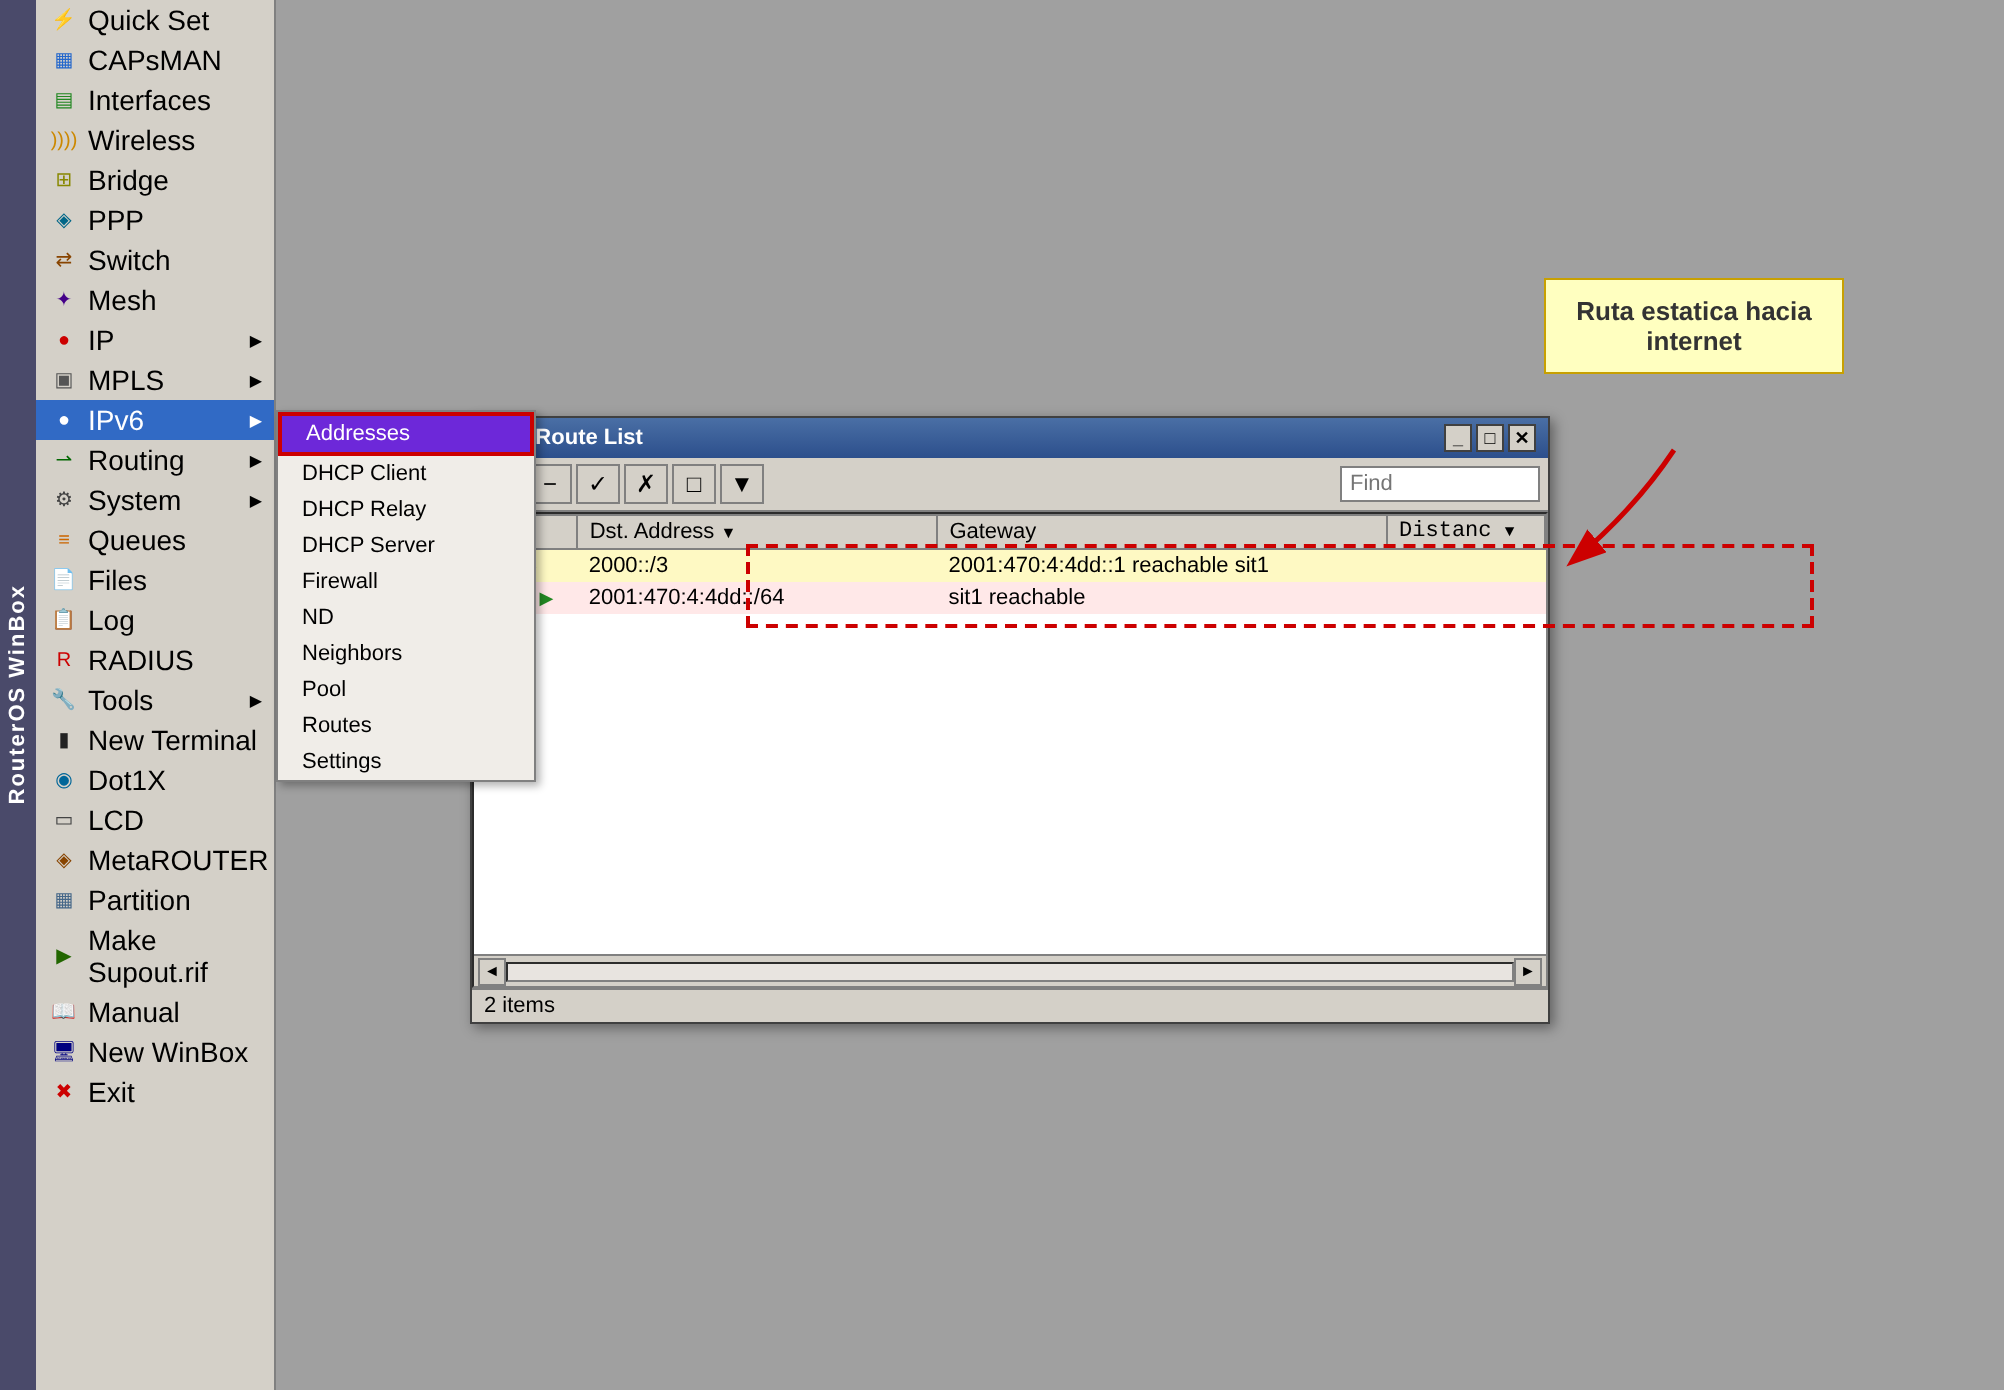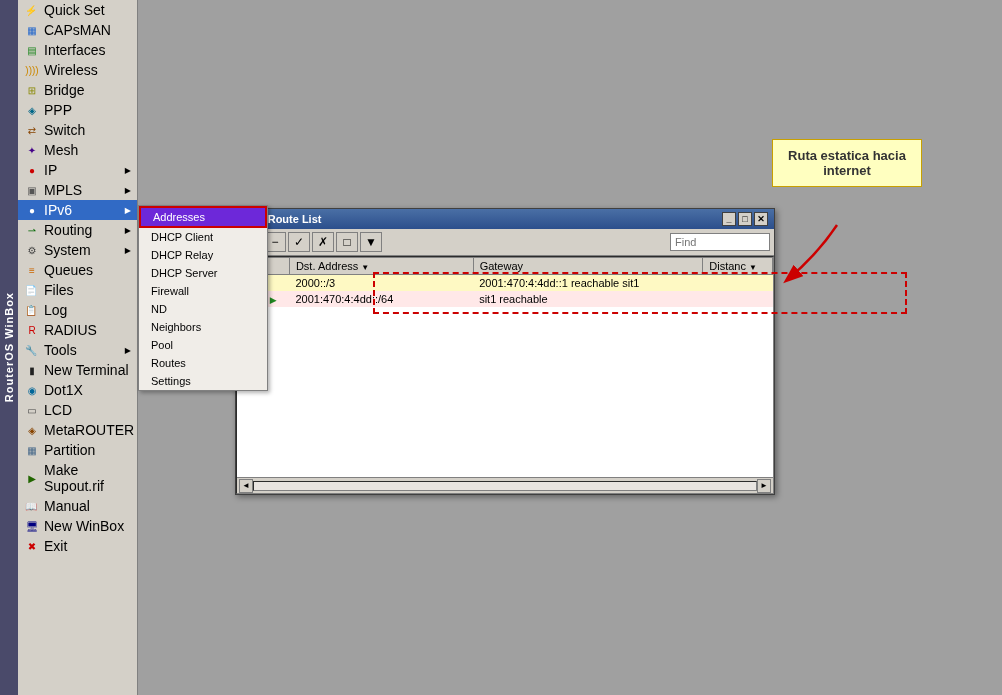--- a/index.html
+++ b/index.html
@@ -273,21 +273,21 @@
       position: absolute;
       right: 145px;
       top: 215px;
       z-index: 200;
       pointer-events: none;
     }
 
     .col-flag { width: 30px; }
     .col-dst { width: 160px; }
     .col-gw { width: 200px; }
-    .col-dist { width: 60px; }
+    .col-dist { width: 60px; font-family: Liberation Mono, monospace; }
   </style>
 </head>
 <body>
 
 <div class="vertical-label">
   <span>RouterOS WinBox</span>
 </div>
 
 <div class="sidebar">
 
@@ -564,17 +564,20 @@
       </table>
     </div>
 
     <div class="scrollbar-bottom">
       <div class="scroll-arrow">◄</div>
       <div class="scrollbar-track"></div>
       <div class="scroll-arrow">►</div>
     </div>
   </div>
 
+  <div class="window-footer">
+    <span>2 items</span>
+  </div>
 
 </div>
 
 <div style="position:absolute; left:373px; top:272px; width:534px; height:42px;
             border:2px dashed #cc0000; pointer-events:none; z-index:200;"></div>
 
 </body></html>

